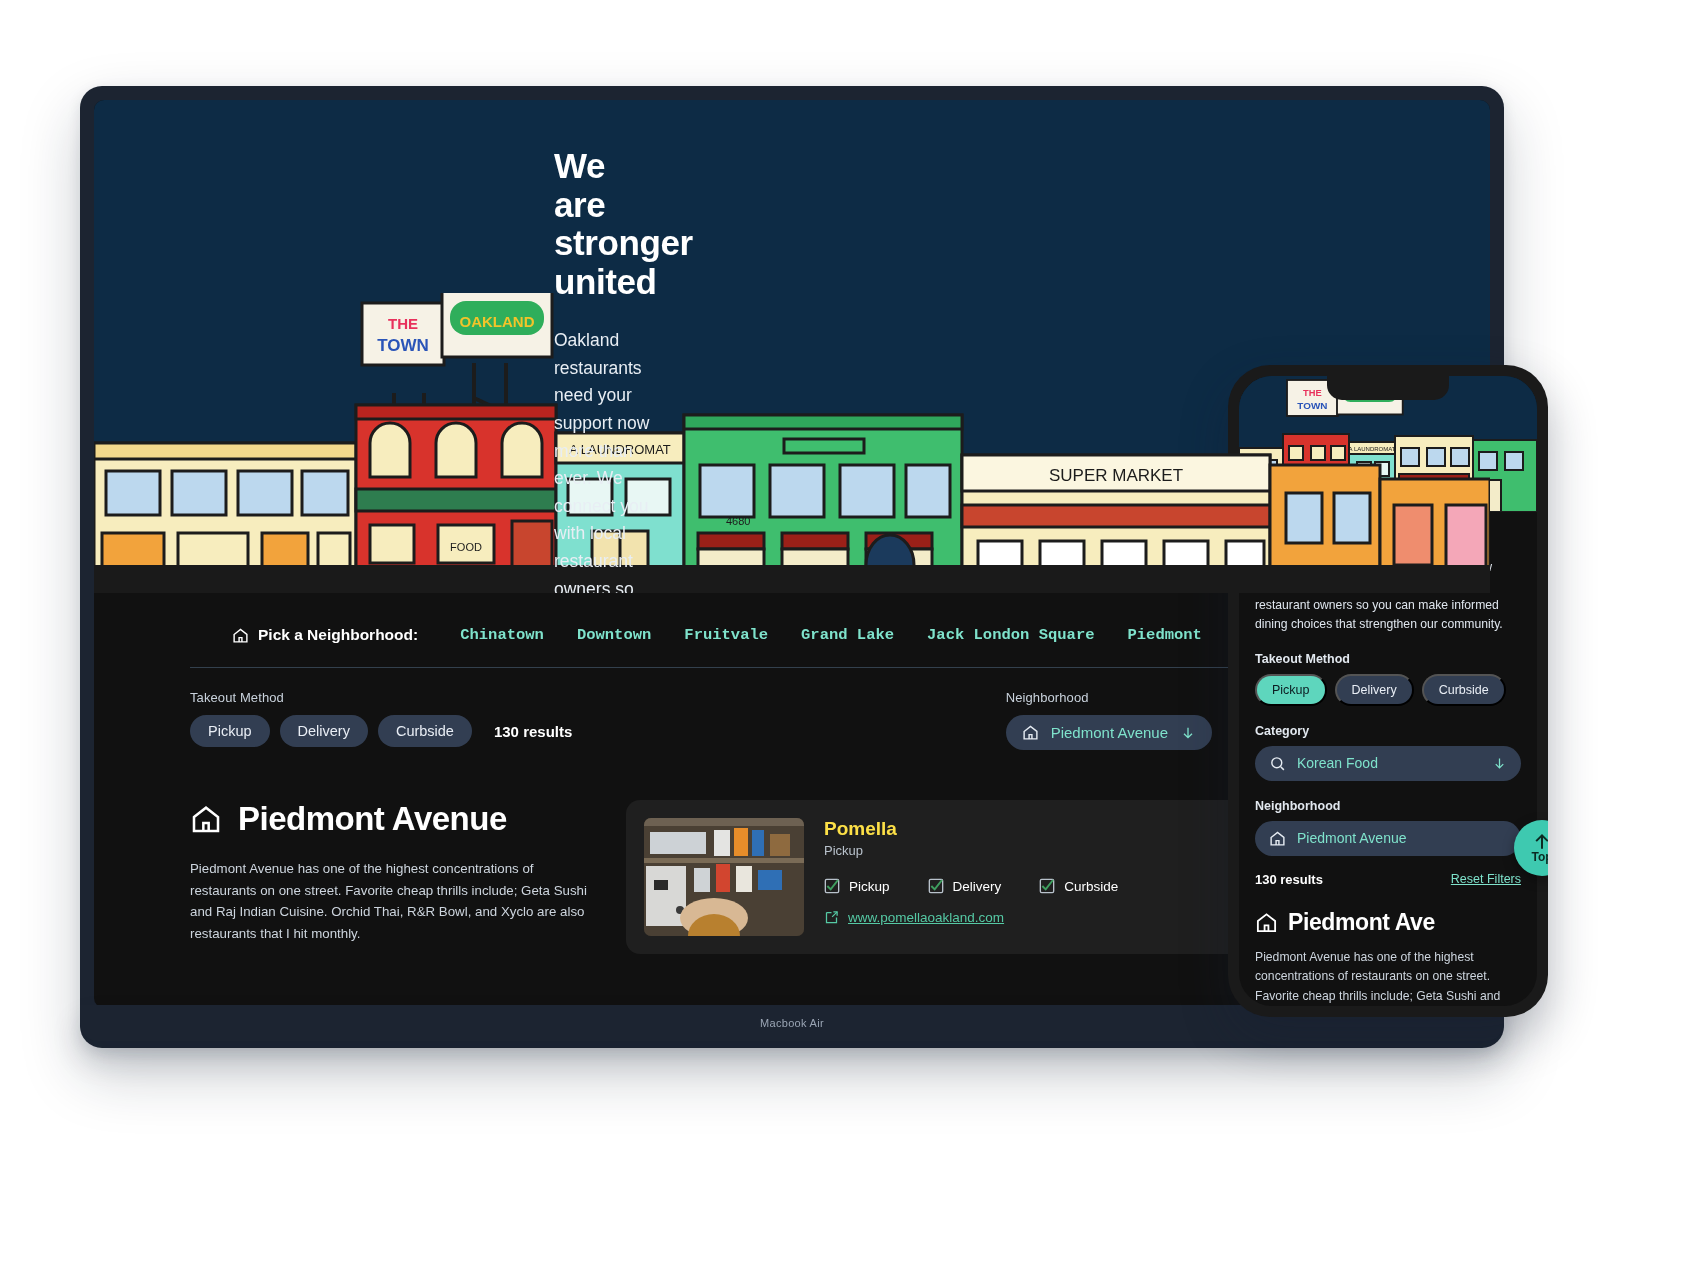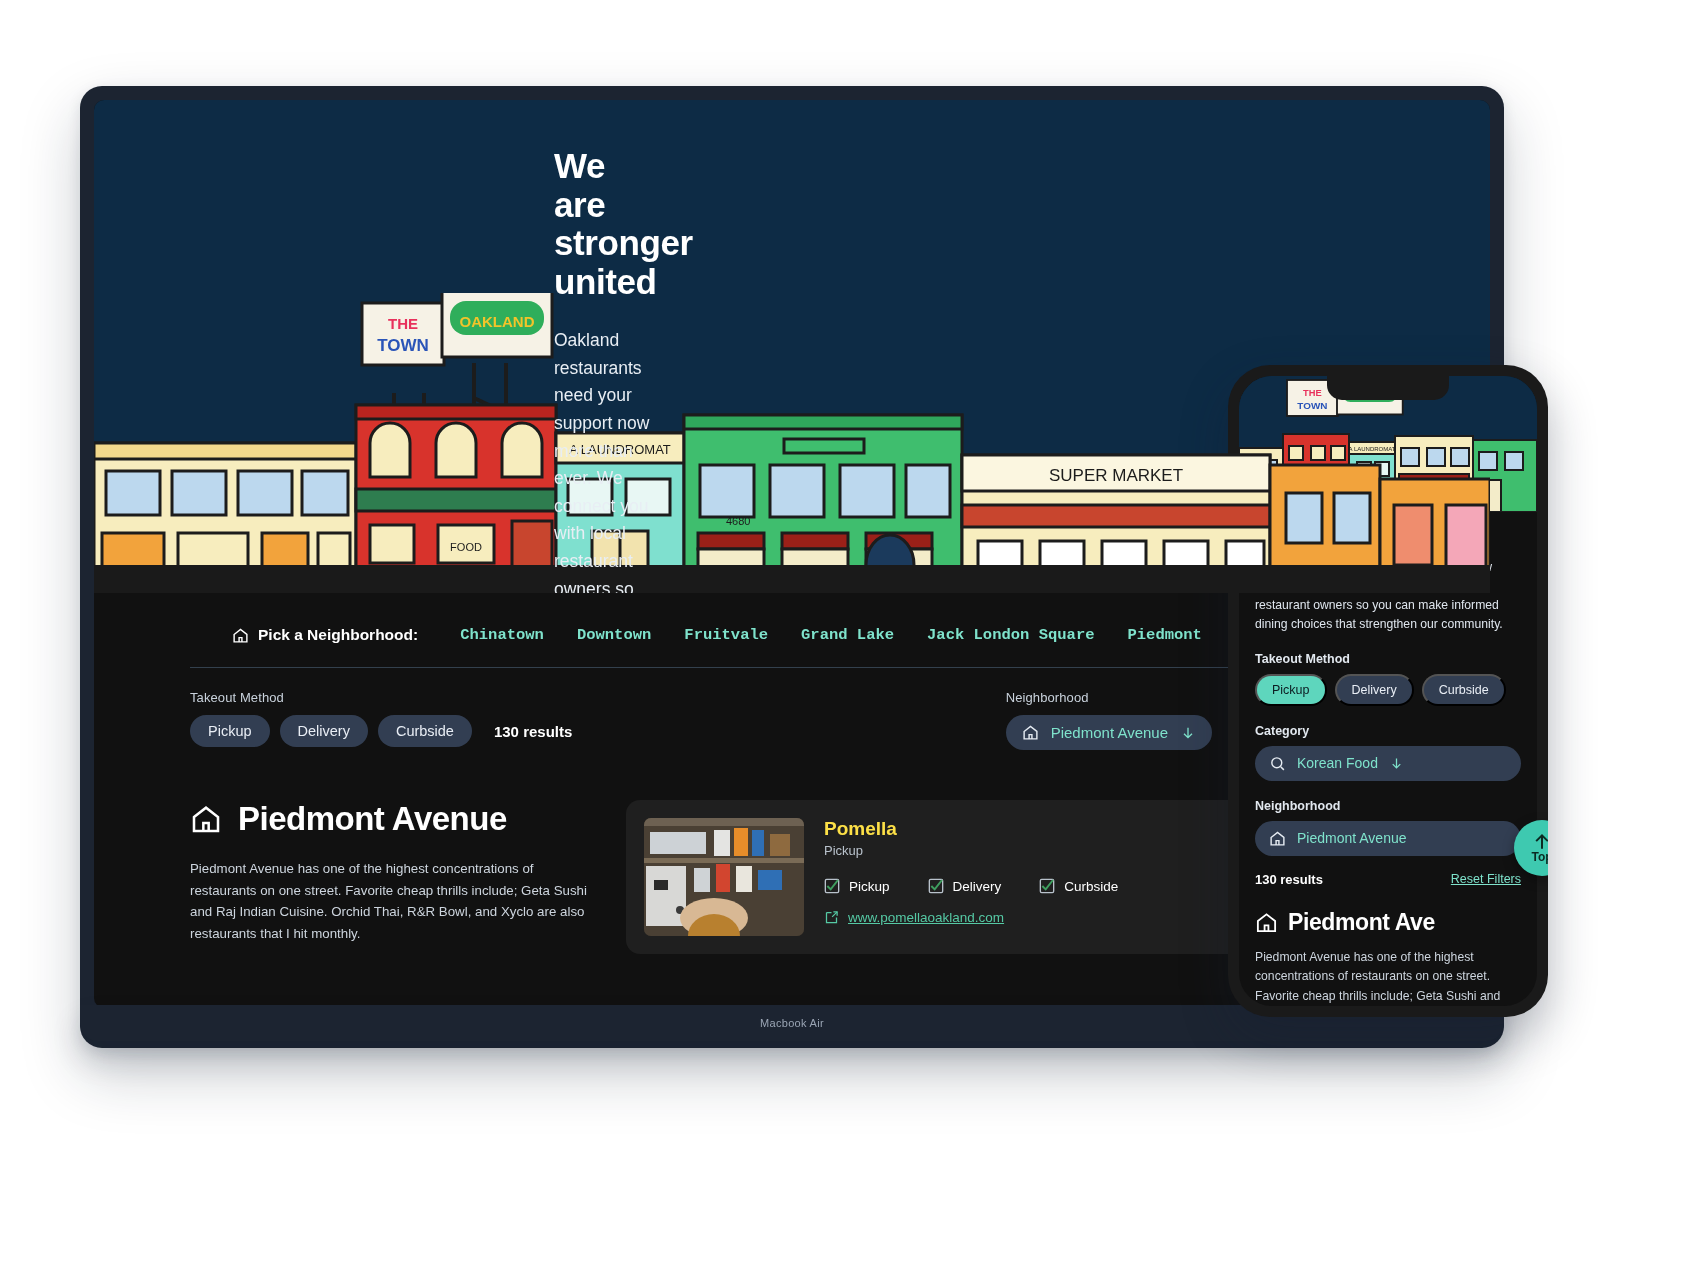--- a/index.html
+++ b/index.html
@@ -152,21 +152,21 @@
   .p-hero { position:relative; height:136px; background:#0d2b45; overflow:hidden; }
   .p-body { padding: 14px 16px 0 16px; }
   .p-title { color:#fff; font-size:17.5px; font-weight:bold; letter-spacing:-.2px; }
   .p-desc { margin-top:11px; color:#dfe6ee; font-size:12.2px; line-height:1.55; }
   .p-glabel { color:#e2e8ef; font-size:12.5px; font-weight:600; margin: 18px 0 8px 0; }
   .p-chips { display:flex; gap:8px; }
   .p-chip { background:#323e52; color:#e9eef5; font-size:12.5px; border-radius:20px; padding:7px 15px; }
   .p-chip.active { background:#5ed6bd; color:#0c1b21; }
   .p-select {
     background:#323e52; border-radius:24px; padding:9px 14px;
-    display:flex; align-items:center; gap:11px; 
+    display:flex; align-items:center; gap:11px; justify-content:space-between;
   }
   .p-select .val { color:#7fe3cc; font-size:14px; }
   .p-select .lead { display:flex; align-items:center; gap:11px; }
   .p-meta { display:flex; align-items:center; justify-content:space-between; margin-top:16px; }
   .p-results { color:#fff; font-size:13px; font-weight:bold; }
   .p-reset { color:#7fe3cc; font-size:12.5px; text-decoration:underline; }
   .p-sec-title {
     display:flex; align-items:center; gap:10px; margin-top:22px;
     color:#fff; font-size:23px; font-weight:bold; letter-spacing:-.4px;
   }

